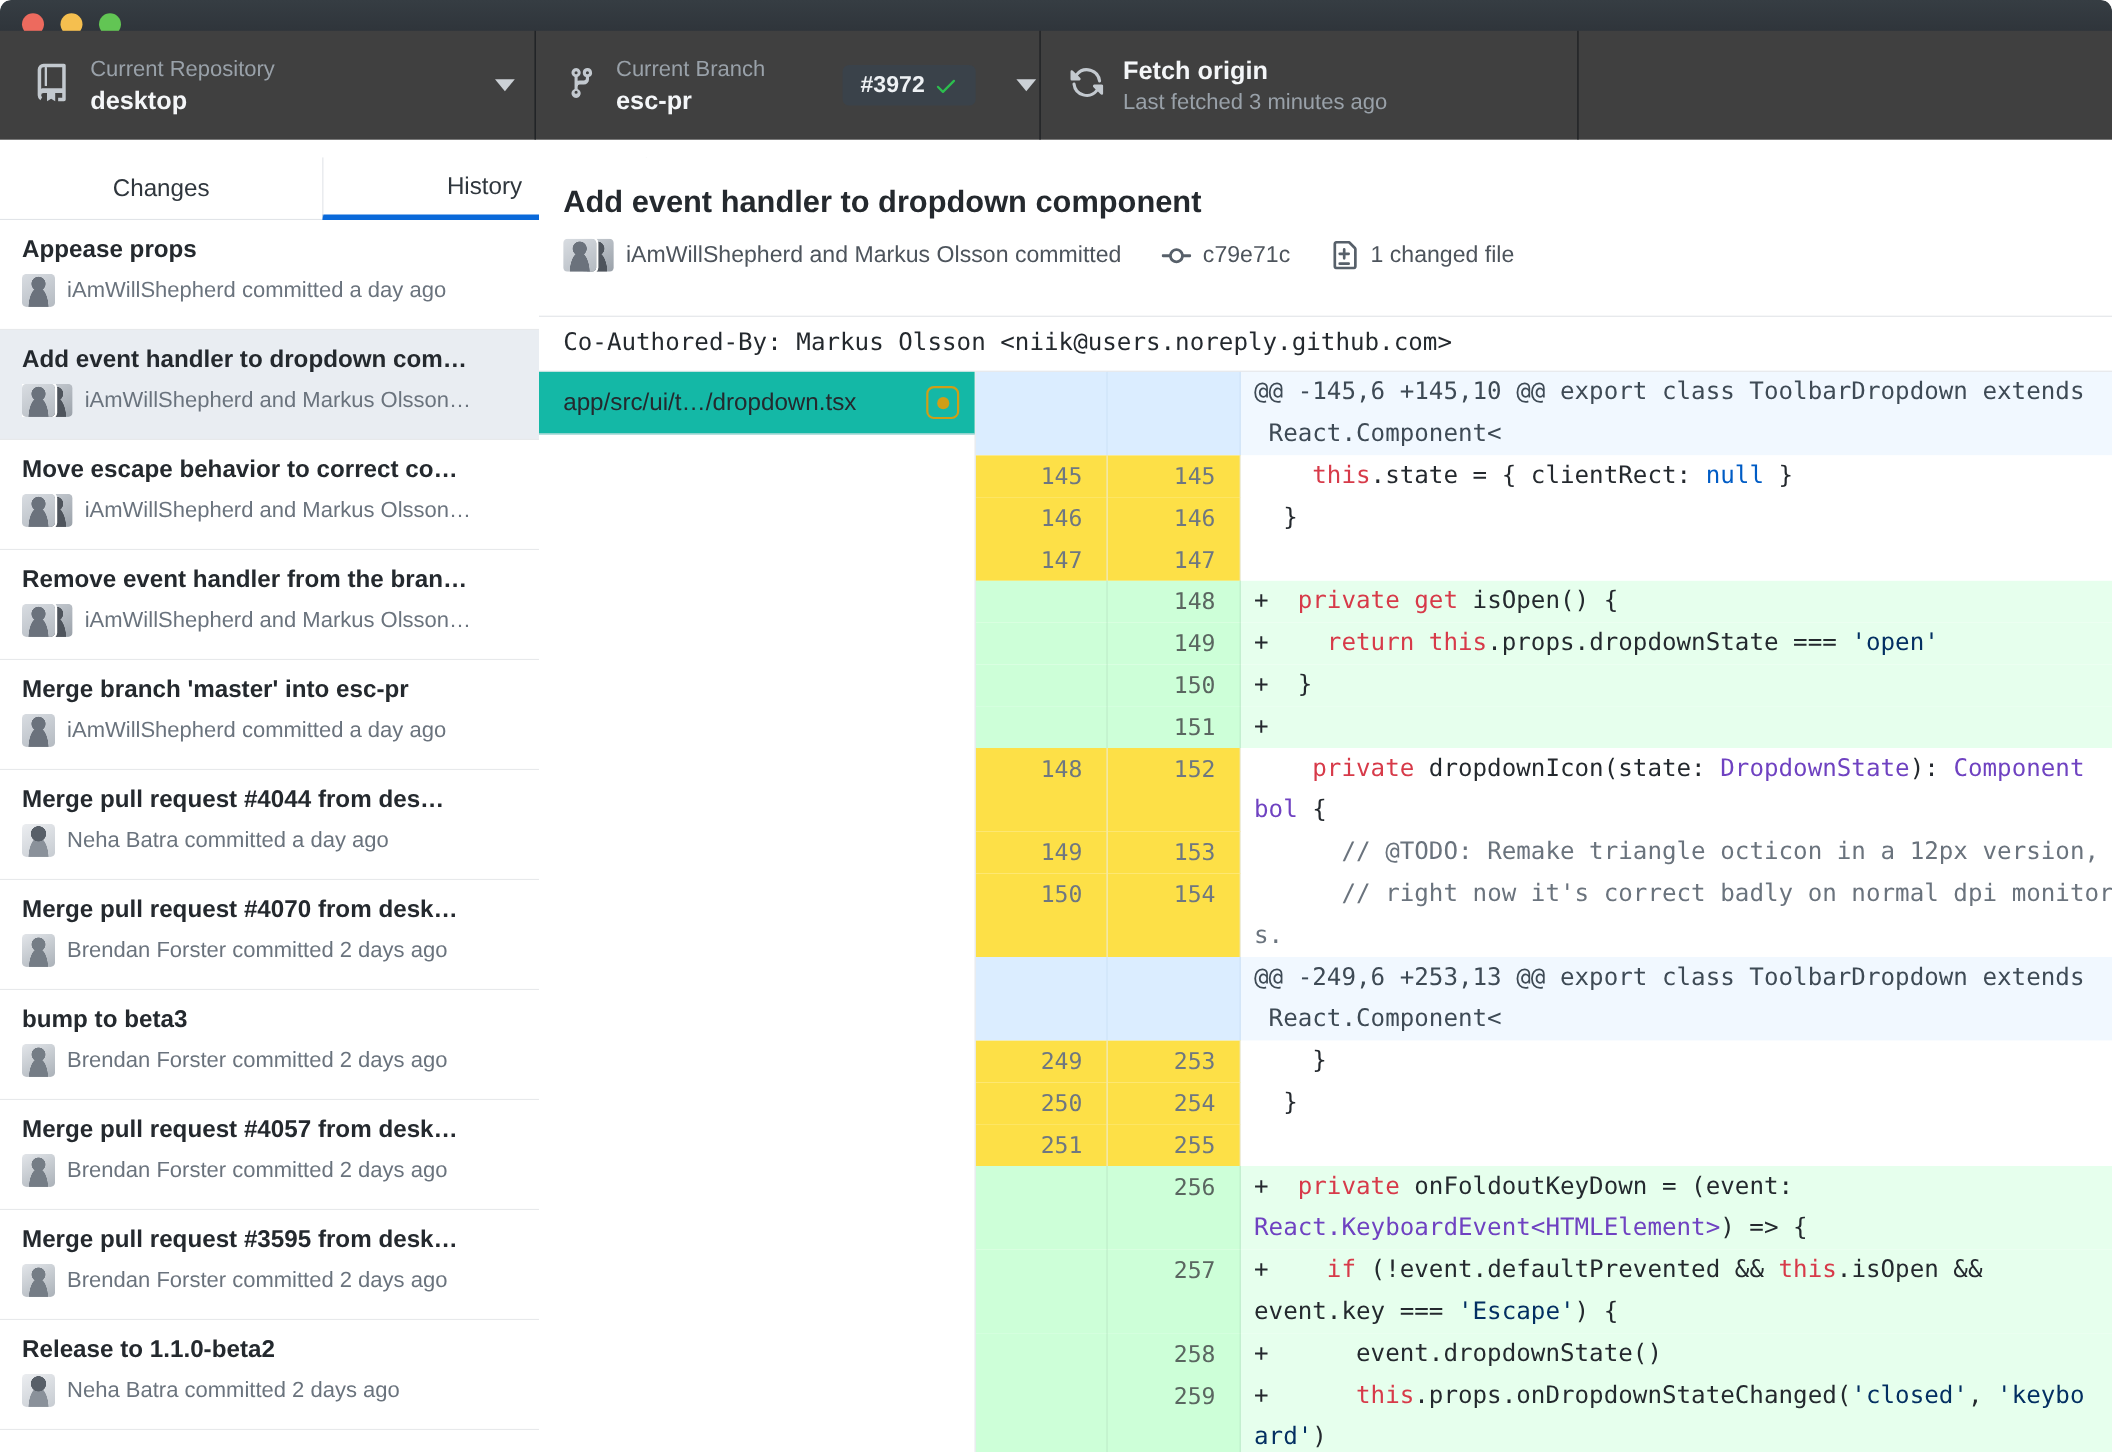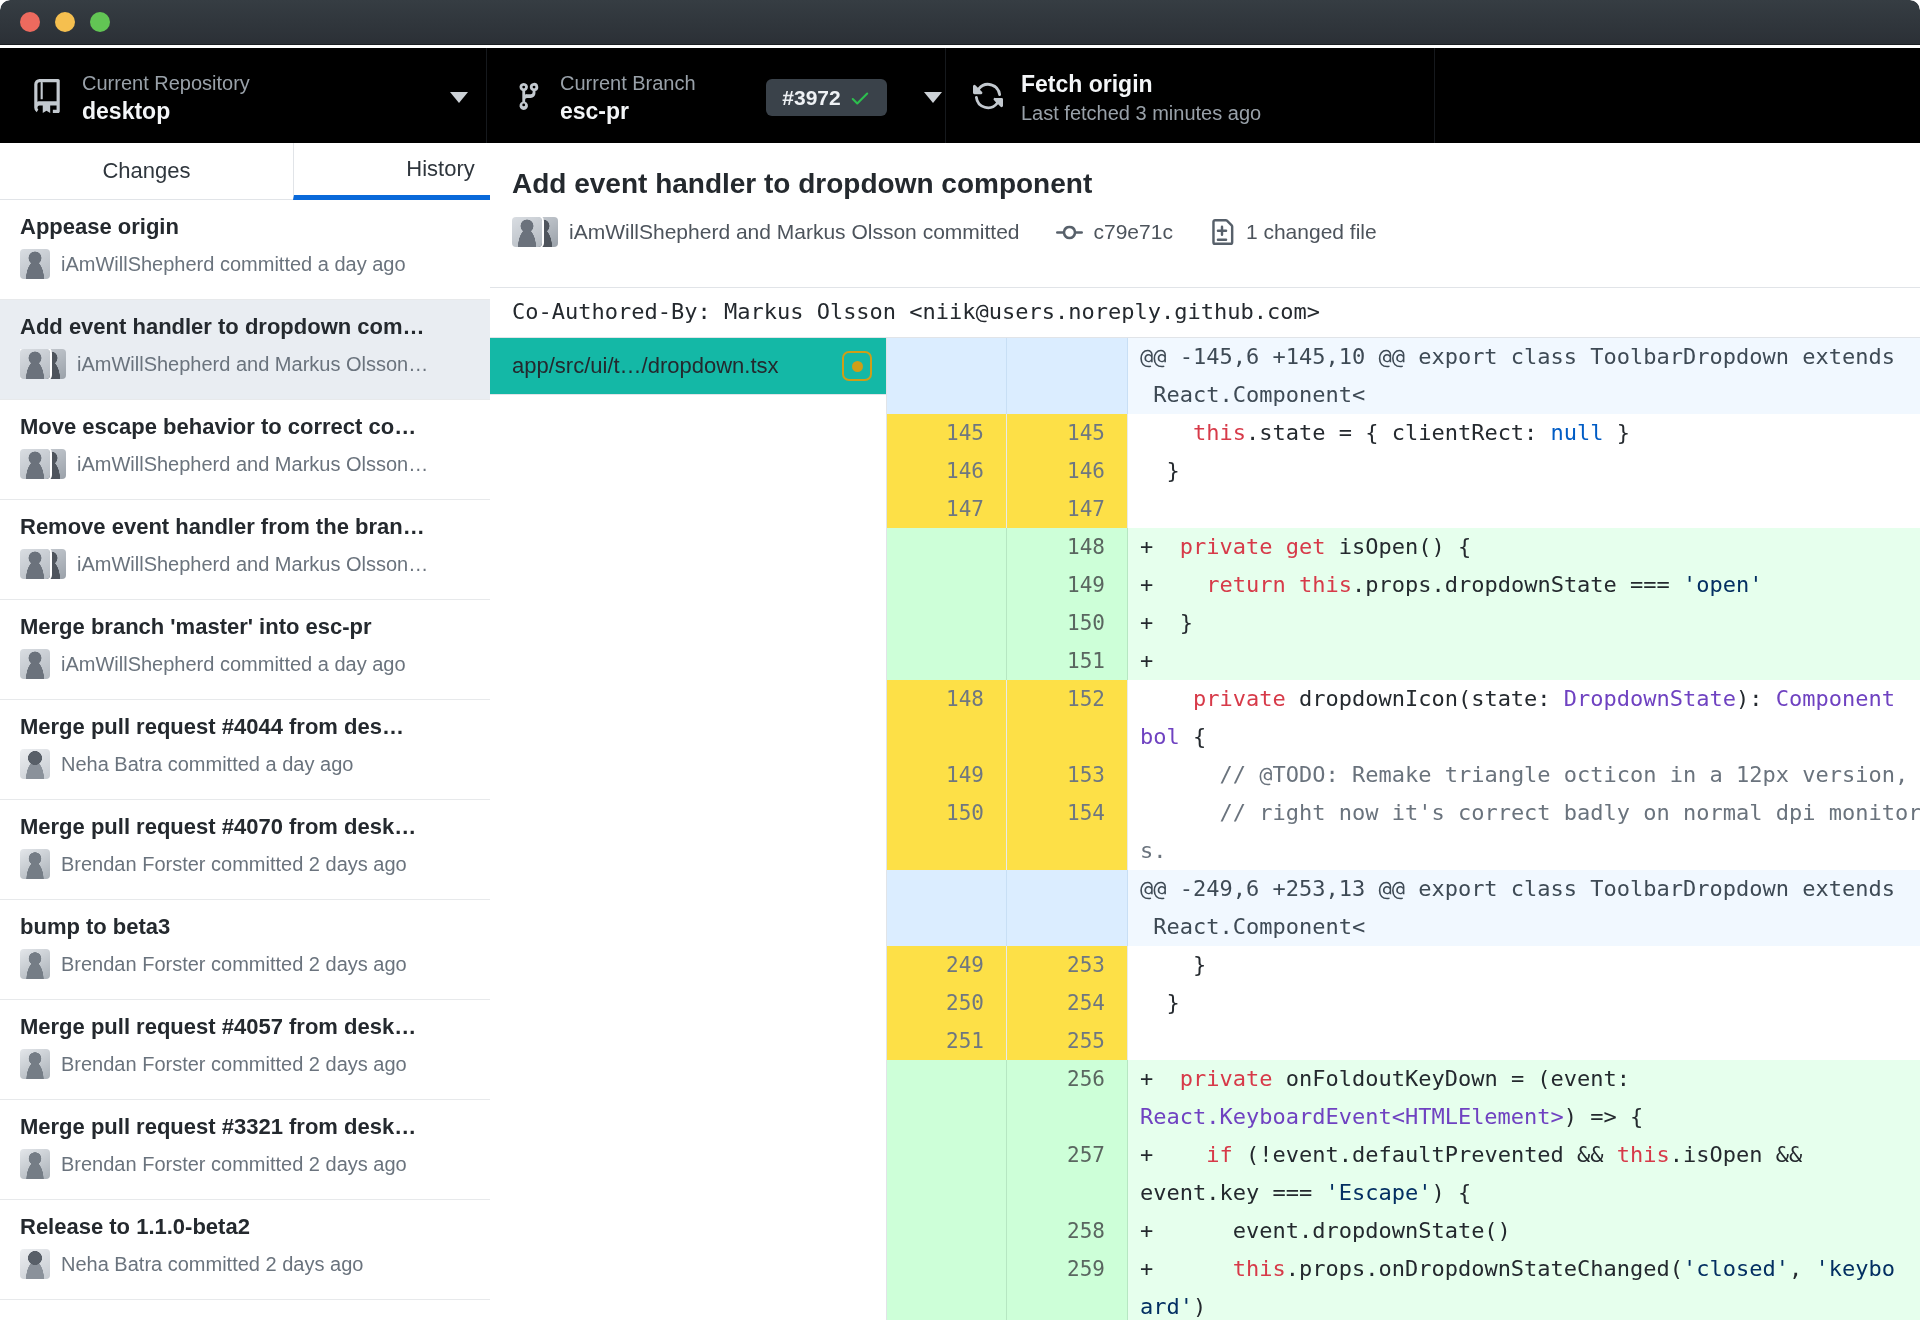--- a/index.html
+++ b/index.html
@@ -9,21 +9,21 @@
   
   .titlebar{position:absolute;top:0;left:0;right:0;height:44px;
     background:linear-gradient(#363d43,#2b3036);border-bottom:1px solid #1a1e22;
     border-radius:10px 10px 0 0;}
   .light{position:absolute;top:12px;width:20px;height:20px;border-radius:50%;}
   .light.red{left:20px;background:#ed6a5e;}
   .light.yellow{left:55px;background:#f5bf4f;}
   .light.green{left:90px;background:#62c554;}
 
   
-  .toolbar{position:absolute;top:48px;left:0;right:0;height:99px;background:#000000;}
+  .toolbar{position:absolute;top:28px;left:0;right:0;height:99px;background:#404040;}
   .tb-section{position:absolute;top:0;height:99px;box-sizing:border-box;
     border-right:1px solid #16191d;display:flex;align-items:center;cursor:default;}
   .tb-repo{left:0;width:487px;padding-left:30px;}
   .tb-branch{left:487px;width:459px;padding-left:25px;}
   .tb-fetch{left:946px;width:489px;padding-left:27px;}
   .tb-icon{color:#c3c9cf;flex:none;}
   .tb-text{margin-left:18px;min-width:0;}
   .tb-label{font-size:20px;color:#99a1a9;line-height:24px;}
   .tb-value{font-size:23px;font-weight:700;color:#f4f6f8;line-height:28px;margin-top:2px;}
   .caret{width:0;height:0;border-left:9px solid transparent;border-right:9px solid transparent;
@@ -180,21 +180,21 @@
     </div>
   </div>
 
   <aside class="sidebar">
     <div class="tabbar">
         <div class="tab">Changes</div>
         <div class="tab active">History</div>
       </div>
     <div class="commit-list">
         <div class="commit-item">
-          <div class="ci-title">Appease origin</div>
+          <div class="ci-title">Appease props</div>
           <div class="ci-meta">
             <span class="avatar-stack">
               <span class="avatar av-will"></span>
             </span>
             <span>iAmWillShepherd committed a day ago</span>
           </div>
         </div>
         <div class="commit-item selected">
           <div class="ci-title">Add event handler to dropdown com…</div>
           <div class="ci-meta">
@@ -264,21 +264,21 @@
         <div class="commit-item">
           <div class="ci-title">Merge pull request #4057 from desk…</div>
           <div class="ci-meta">
             <span class="avatar-stack">
               <span class="avatar av-brendan"></span>
             </span>
             <span>Brendan Forster committed 2 days ago</span>
           </div>
         </div>
         <div class="commit-item">
-          <div class="ci-title">Merge pull request #3321 from desk…</div>
+          <div class="ci-title">Merge pull request #3595 from desk…</div>
           <div class="ci-meta">
             <span class="avatar-stack">
               <span class="avatar av-brendan"></span>
             </span>
             <span>Brendan Forster committed 2 days ago</span>
           </div>
         </div>
         <div class="commit-item">
           <div class="ci-title">Release to 1.1.0-beta2</div>
           <div class="ci-meta">

